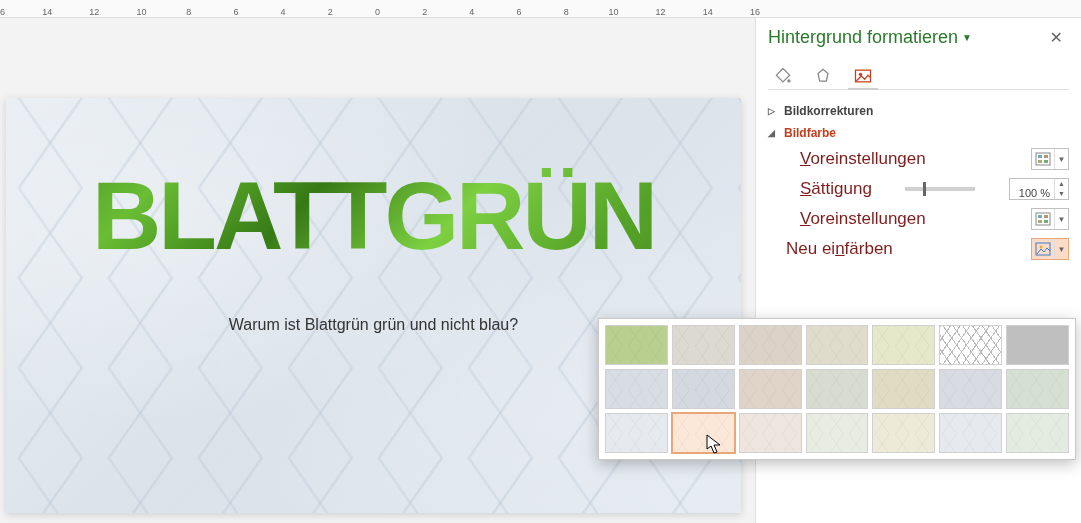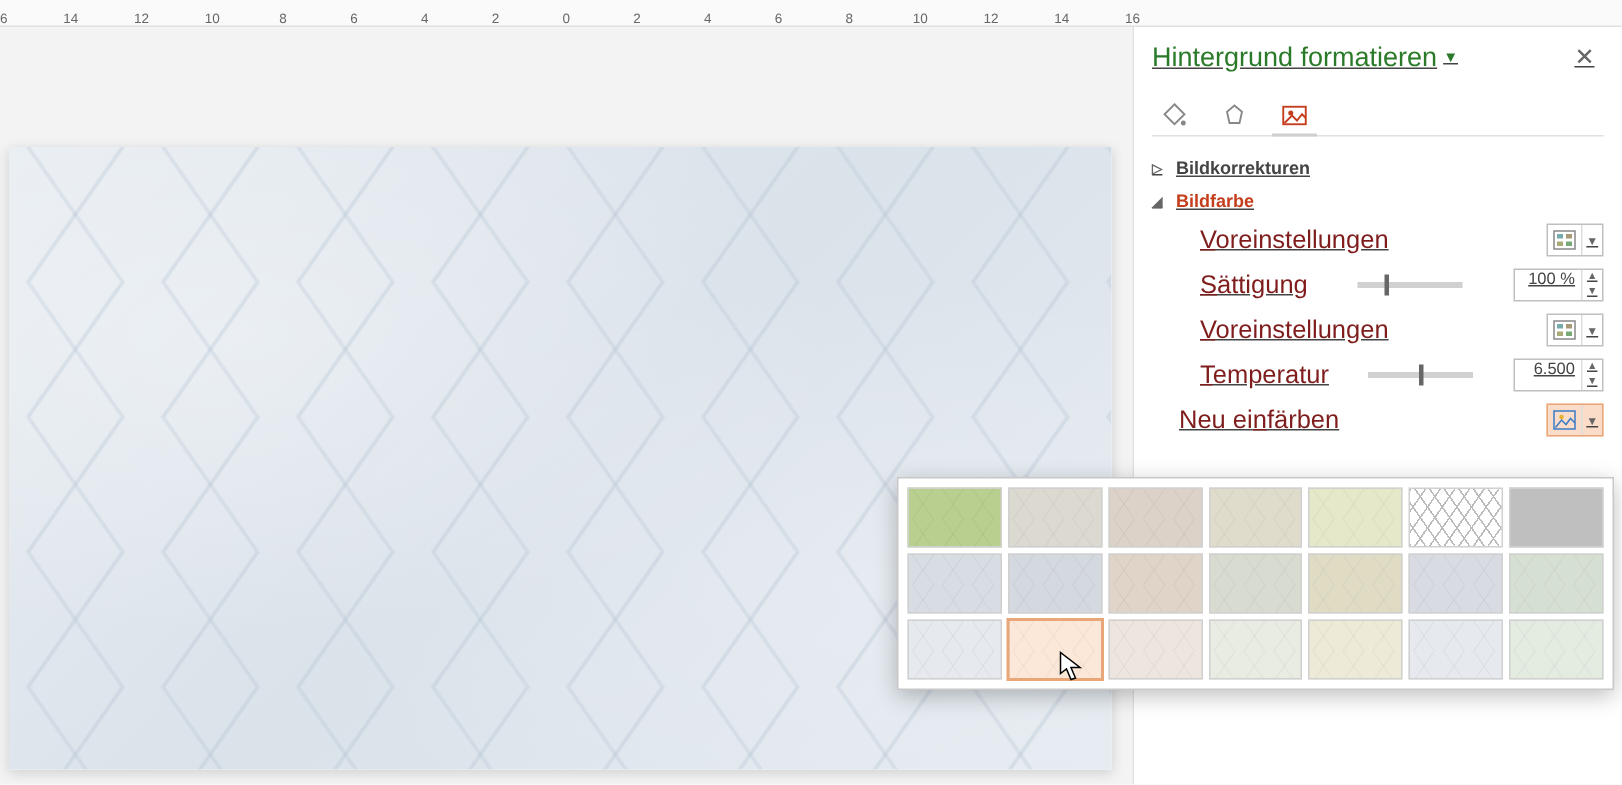--- a/index.html
+++ b/index.html
@@ -94,21 +94,20 @@
     }
 
     .side-panel {
       flex: 1;
       background: #fff;
       border-left: 1px solid #e0e0e0;
       padding: 8px 12px;
       position: relative;
       font-size: 12px;
       color: #444;
-      text-decoration: underline;
     }
     .panel-header {
       display: flex;
       align-items: center;
       justify-content: space-between;
       margin-bottom: 8px;
     }
     .panel-title {
       font-size: 18px;
       font-weight: 400;
@@ -194,21 +193,21 @@
     }
     .slider-thumb {
       position: absolute;
       top: -5px;
       width: 3px; height: 14px;
       background: #666;
     }
 
     .spinner {
       display: flex;
-      align-items: flex-start;
+      align-items: flex-end;
       border: 1px solid #c0c0c0;
       height: 22px;
       background: #fff;
     }
     .spinner-value {
       width: 44px;
       padding: 0 4px;
       font-size: 11px;
       text-align: right;
     }
@@ -277,20 +276,22 @@
       <span class="ruler-tick" style="left: 660.625px;">12</span>
       <span class="ruler-tick" style="left: 707.812px;">14</span>
       <span class="ruler-tick" style="left: 755px;">16</span>
     </div>
 </div>
 
 <div class="main-area">
   <div class="slide-area">
     <div class="slide">
       <div class="leaf-veins"></div>
+      <div class="slide-title">BLATTGRÜN</div>
+      <div class="slide-subtitle">Warum ist Blattgrün grün und nicht blau?</div>
     </div>
   </div>
 
   <div class="side-panel">
     <div class="panel-header">
       <div class="panel-title">
         <span>Hintergrund formatieren</span>
         <span class="panel-title-dropdown">▼</span>
       </div>
       <div class="panel-close">✕</div>
@@ -369,33 +370,20 @@
                 <rect x="3" y="3" width="4" height="3" fill="#7aa"></rect>
                 <rect x="9" y="3" width="4" height="3" fill="#a97"></rect>
                 <rect x="3" y="8" width="4" height="3" fill="#aa7"></rect>
                 <rect x="9" y="8" width="4" height="3" fill="#7a7"></rect>
               </svg>
           </div>
           <div class="dropdown-arrow-part">▼</div>
         </div>
       </div>
 
-      <div class="control-row">
-        <span class="control-label"><span class="ul">T</span>emperatur</span>
-        <div class="slider">
-            <div class="slider-thumb" style="left:34px"></div>
-          </div>
-        <div class="spinner">
-          <div class="spinner-value">6.500</div>
-          <div class="spinner-arrows">
-              <span>▲</span>
-              <span>▼</span>
-            </div>
-        </div>
-      </div>
 
       <div class="control-row" style="padding-left:0">
         <span class="control-label">Neu ei<span class="ul">n</span>färben</span>
         <div class="dropdown-box active">
           <div class="dropdown-icon-part">
             <svg width="16" height="14" viewBox="0 0 16 14">
                 <rect x="1" y="1" width="14" height="12" fill="none" stroke="#3a7cc8"></rect>
                 <circle cx="6" cy="5" r="1.5" fill="#e8b030"></circle>
                 <path d="M2 12 L6 7 L9 10 L12 6 L15 9" fill="none" stroke="#3a7cc8"></path>
               </svg>

